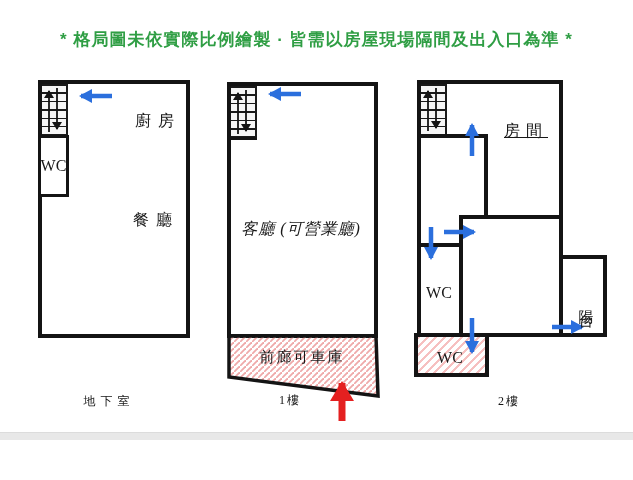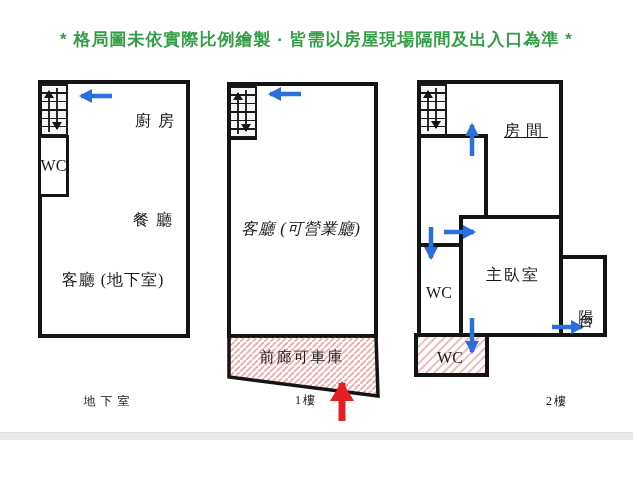--- a/index.html
+++ b/index.html
@@ -47,59 +47,57 @@
   .living-1{left:231px;top:219px;width:140px;letter-spacing:1px;font-style:italic;}
   .porch{left:242px;top:348px;width:120px;font-size:15px;letter-spacing:2px;}
   .room2{left:486px;top:121px;width:80px;letter-spacing:6px;text-decoration:underline;}
   .master{left:473px;top:265px;width:80px;letter-spacing:2px;}
   .wc-up{left:417px;top:284px;width:44px;}
   .wc-low{left:428px;top:349px;width:44px;}
   .balcony-lb{left:577px;top:278px;width:18px;height:46px;writing-mode:vertical-rl;
        font-size:15px;letter-spacing:3px;}
   .cap{position:absolute;color:#141414;font-size:12px;text-align:center;z-index:6;white-space:nowrap;}
   .cap-b{left:39px;top:393px;width:140px;letter-spacing:5px;}
-  .cap-1{left:266px;top:392px;width:80px;letter-spacing:2px;}
-  .cap-2{left:517px;top:393px;width:80px;letter-spacing:2px;}
+  .cap-1{left:250px;top:392px;width:80px;letter-spacing:2px;}
+  .cap-2{left:469px;top:393px;width:80px;letter-spacing:2px;}
   
   .ovl{position:absolute;left:0;top:0;width:633px;height:480px;z-index:4;}
 </style>
 </head>
 <body>
 
 <div class="canvas">
 
   <div class="notice">* 格局圖未依實際比例繪製 · 皆需以房屋現場隔間及出入口為準 *</div>
 
   <div class="box outer-b"></div>
   <div class="stairs st-b"></div>
   <div class="box wcb-box">
     <span class="rm" style="position:static">WC</span>
   </div>
   <div class="rm dining">餐廳</div>
   <div class="rm kitchen">廚房</div>
-  <div class="rm living-b">客廳 (地下室)</div>
   <div class="cap cap-b">地下室</div>
 
   <div class="box outer-1"></div>
   <div class="stairs st-1"></div>
   <div class="rm living-1">客廳 (可營業廳)</div>
   <div class="rm porch">前廊可車庫</div>
   <div class="cap cap-1">1樓</div>
 
   <div class="box outer-2"></div>
   <div class="box balcony-box"></div>
   <div class="box wc2-box"></div>
   <div class="stairs st-2"></div>
   <div class="wall w1"></div>
   <div class="wall w2"></div>
   <div class="wall w3"></div>
   <div class="wall w4"></div>
   <div class="wall w5"></div>
   <div class="rm room2">房間</div>
-  <div class="rm master">主臥室</div>
   <div class="rm wc-up">WC</div>
   <div class="rm wc-low">WC</div>
   <div class="rm balcony-lb">陽台</div>
   <div class="cap cap-2">2樓</div>
 
   <svg class="ovl" viewBox="0 0 633 480" xmlns="http://www.w3.org/2000/svg">
     <defs>
       <pattern id="pinkhatch" patternUnits="userSpaceOnUse" width="6" height="6">
         <path d="M-1,7 L7,-1" style="stroke:var(--hatch_pink,#efa9a9);stroke-width:1.8;fill:none"></path>
       </pattern>

